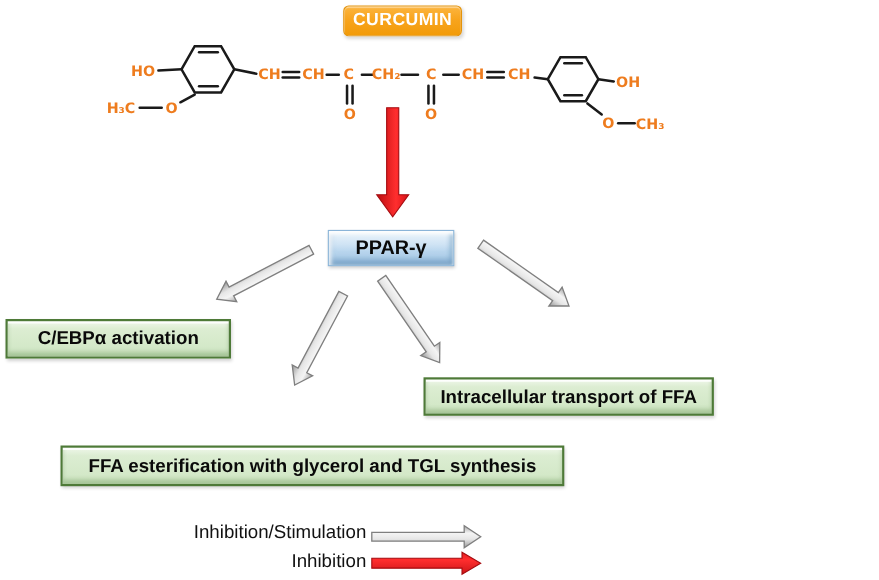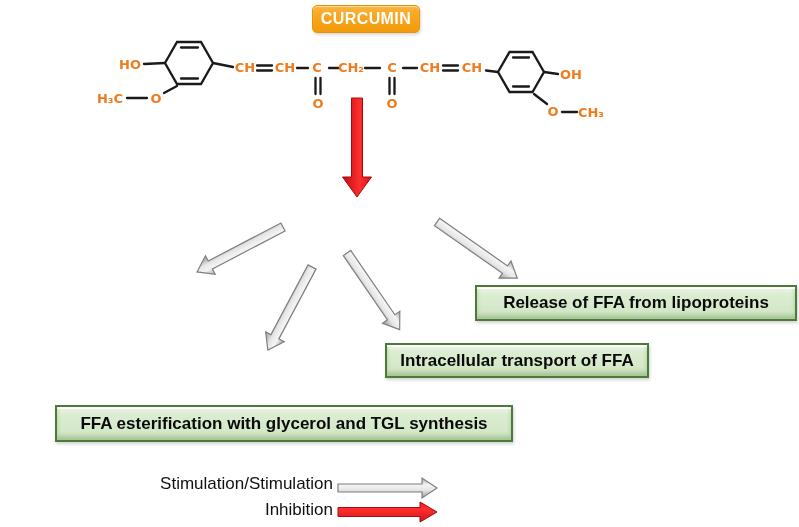--- a/index.html
+++ b/index.html
@@ -139,24 +139,25 @@
     <g transform="translate(338,488)">
       <polygon points="0,-4 84,-4 84,-10 99,0 84,10 84,4 0,4" fill="url(#grayGrad)" stroke="#7f7f7f" stroke-width="1.2"></polygon>
     </g>
     <g transform="translate(338,512)">
       <polygon points="0,-4.5 82,-4.5 82,-10 99,0 82,10 82,4.5 0,4.5" fill="url(#redGrad)" stroke="#a50b0f" stroke-width="1"></polygon>
     </g>
   </svg>
 
   <div class="flowbox box-curcumin" style="left:312px;top:5px;width:108px;height:28px;">CURCUMIN</div>
 
+  <div class="flowbox box-ppar" style="left:298px;top:209px;width:115px;height:33px;">PPAR-γ</div>
 
+  <div class="flowbox box-green" style="left:5px;top:290px;width:205px;height:36px;">C/EBPα activation</div>
 
-  <div class="flowbox box-green" style="left:475px;top:285px;width:322px;height:36px;">Release of FFA from lipoproteins</div>
 
   <div class="flowbox box-green" style="left:385px;top:343px;width:264px;height:35px;">Intracellular transport of FFA</div>
 
   <div class="flowbox box-green" style="left:55px;top:405px;width:458px;height:37px;">FFA esterification with glycerol and TGL synthesis</div>
 
-  <div class="legend-label" style="top:473px;">Stimulation/Stimulation</div>
+  <div class="legend-label" style="top:473px;">Inhibition/Stimulation</div>
   <div class="legend-label" style="top:499px;">Inhibition</div>
 
 </div>
 
 </body></html>

